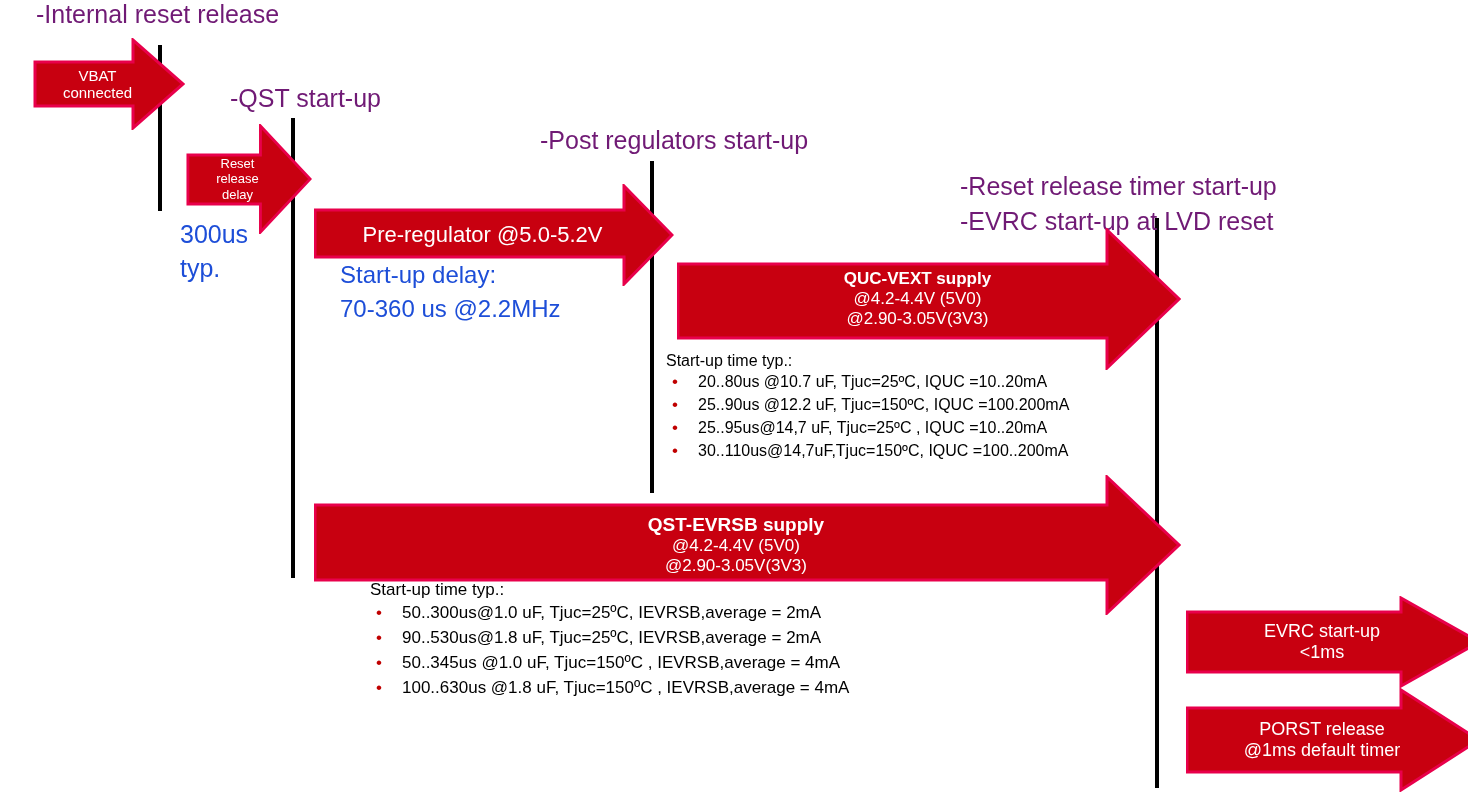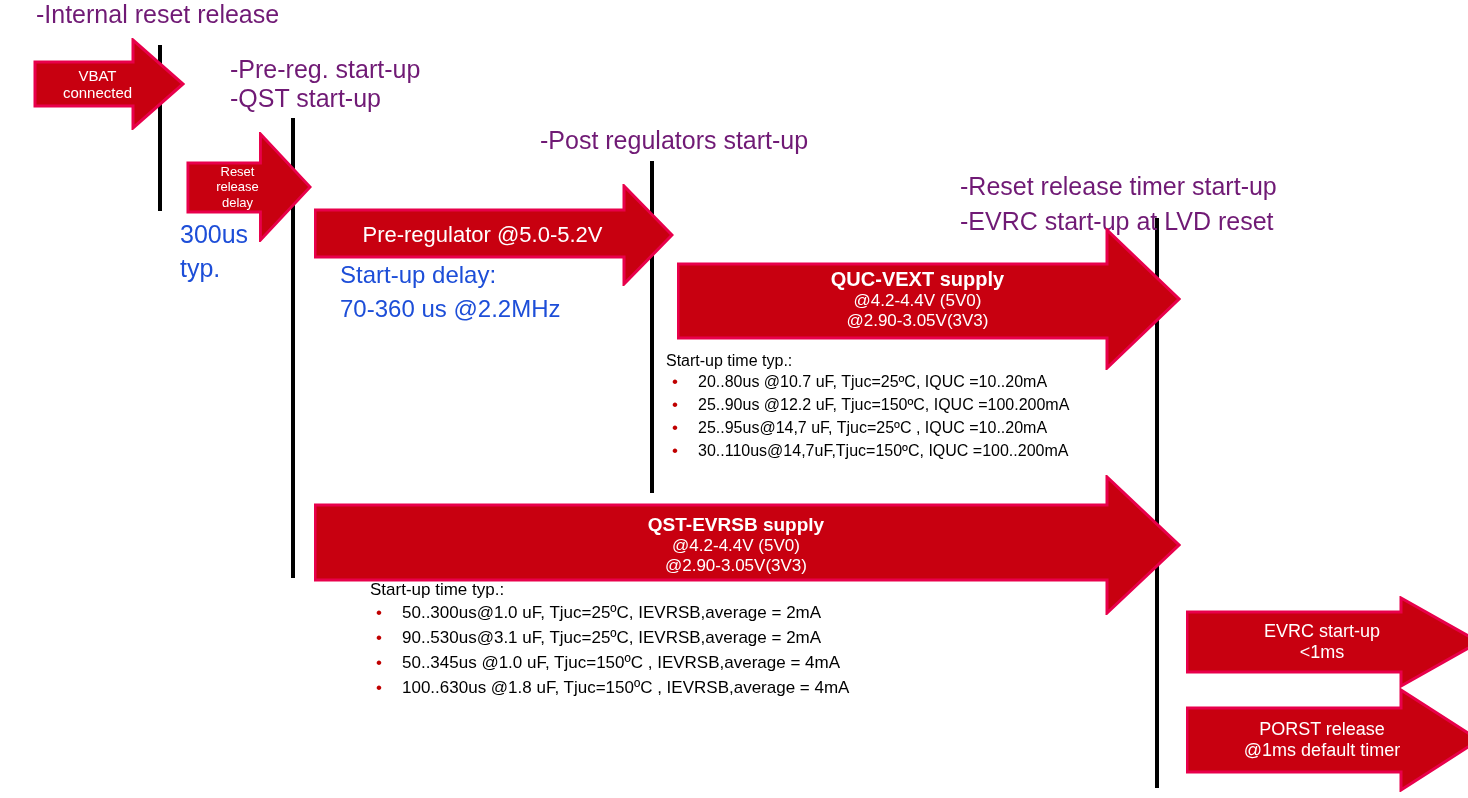--- a/index.html
+++ b/index.html
@@ -32,41 +32,40 @@
 
 <div id="stage">
 
   <div class="vline" style="left:158px;top:45px;height:166px;"></div>
   <div class="vline" style="left:291px;top:118px;height:460px;"></div>
   <div class="vline" style="left:650px;top:161px;height:332px;"></div>
   <div class="vline" style="left:1155px;top:218px;height:570px;"></div>
 
   <div class="lbl" style="left:36px;top:0px;font-size:25px;">-Internal reset release</div>
 
-  <div class="lbl" style="left:230px;top:55px;font-size:25px;">-Pre-reg. start-up</div>
   <div class="lbl" style="left:230px;top:84px;font-size:25px;">-QST start-up</div>
 
   <div class="lbl" style="left:540px;top:126px;font-size:25px;">-Post regulators start-up</div>
 
   <div class="lbl" style="left:960px;top:172px;font-size:25px;">-Reset release timer start-up</div>
   <div class="lbl" style="left:960px;top:207px;font-size:25px;">-EVRC start-up at LVD reset</div>
 
   <div class="arrow" style="left:10px;top:38px;width:152px;height:92px;">
     <svg viewBox="0 0 152 92" preserveAspectRatio="none">
       <polygon points="2,24 100,24 100,2 150,46 100,90 100,68 2,68" fill="#C80010" stroke="#E8004B" stroke-width="3"></polygon>
     </svg>
     <div class="cap" style="font-size:15px;padding-right:42px;">
       <span>
         <span>VBAT</span><br>
         <span>connected</span>
       </span>
     </div>
   </div>
 
-  <div class="arrow" style="left:163px;top:132px;width:126px;height:110px;">
+  <div class="arrow" style="left:163px;top:124px;width:126px;height:110px;">
     <svg viewBox="0 0 132 110" preserveAspectRatio="none">
       <polygon points="2,31 78,31 78,2 130,55 78,108 78,80 2,80" fill="#C80010" stroke="#E8004B" stroke-width="3"></polygon>
     </svg>
     <div class="cap" style="font-size:13px;padding-right:42px;">
       <span>
         <span>Reset</span><br>
         <span>release</span><br>
         <span>delay</span>
       </span>
     </div>
@@ -90,21 +89,21 @@
     <div>Start-up delay:</div>
     <div>70-360 us @2.2MHz</div>
   </div>
 
   <div class="arrow" style="left:654px;top:228px;width:504px;height:142px;">
     <svg viewBox="0 0 504 142" preserveAspectRatio="none">
       <polygon points="1,36 430,36 430,2 502,71 430,140 430,110 1,110" fill="#C80010" stroke="#E8004B" stroke-width="3"></polygon>
     </svg>
     <div class="cap" style="font-size:17px;padding-right:66px;">
       <span>
-        <span style="font-weight:bold;font-size:20px;">QUC-VEXT supply</span><br>
+        <span style="font-weight:bold;font-size:17px;">QUC-VEXT supply</span><br>
         <span>@4.2-4.4V (5V0)</span><br>
         <span>@2.90-3.05V(3V3)</span>
       </span>
     </div>
   </div>
 
   <div class="bullets" style="left:666px;top:352px;font-size:16px;">
     <div class="hd">Start-up time typ.:</div>
     <div class="brow">
       <span class="bdot">•</span>
@@ -138,21 +137,21 @@
   </div>
 
   <div class="bullets" style="left:370px;top:580px;font-size:17px;">
     <div class="hd">Start-up time typ.:</div>
     <div class="brow">
       <span class="bdot">•</span>
       <span class="btxt">50..300us@1.0 uF, Tjuc=25ºC, IEVRSB,average = 2mA</span>
     </div>
     <div class="brow">
       <span class="bdot">•</span>
-      <span class="btxt">90..530us@3.1 uF, Tjuc=25ºC, IEVRSB,average = 2mA</span>
+      <span class="btxt">90..530us@1.8 uF, Tjuc=25ºC, IEVRSB,average = 2mA</span>
     </div>
     <div class="brow">
       <span class="bdot">•</span>
       <span class="btxt">50..345us @1.0 uF, Tjuc=150ºC , IEVRSB,average = 4mA</span>
     </div>
     <div class="brow">
       <span class="bdot">•</span>
       <span class="btxt">100..630us @1.8 uF, Tjuc=150ºC , IEVRSB,average = 4mA</span>
     </div>
   </div>

